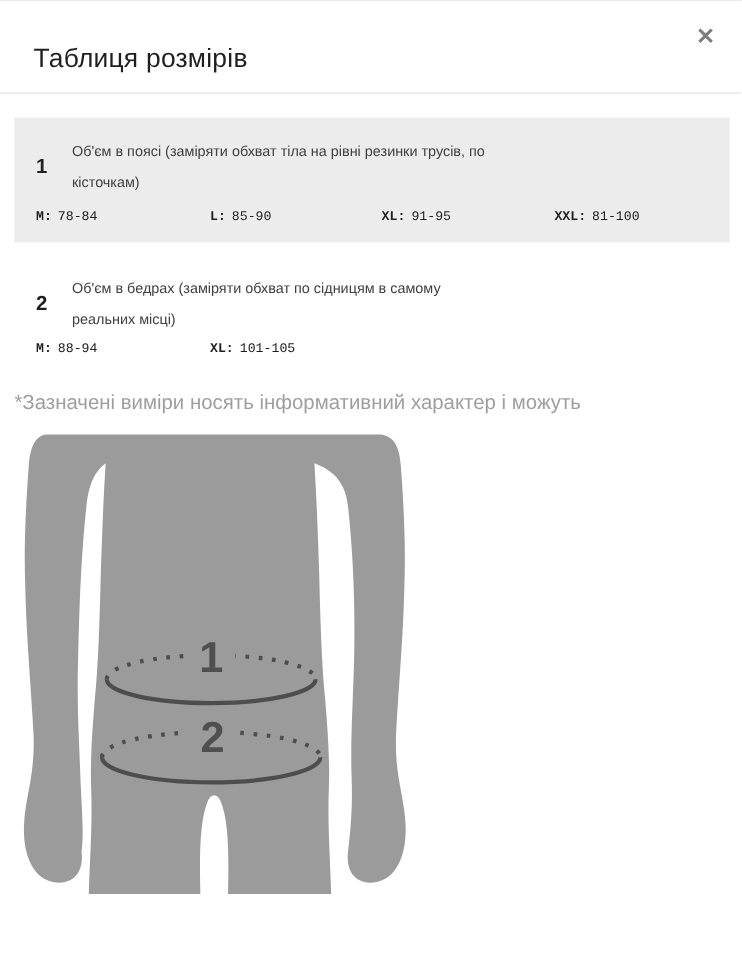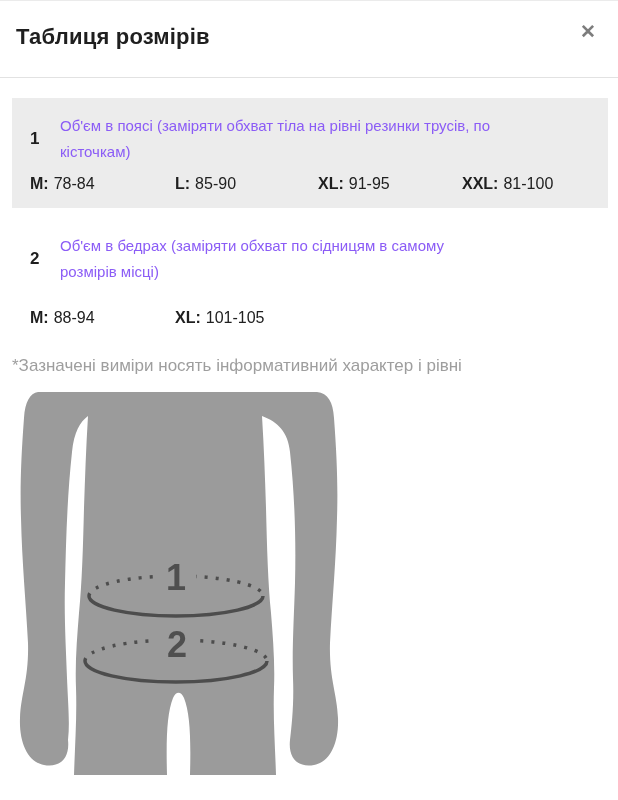--- a/index.html
+++ b/index.html
@@ -12,42 +12,42 @@
     border-top:1px solid #ebebeb;
     box-sizing:border-box;
   }
   .header {
     display:flex; align-items:flex-start; justify-content:space-between;
     padding:19px 18px 0 12px;
     height:77px; box-sizing:border-box;
     border-bottom:1px solid #e2e2e2;
   }
   .title {
-    margin:4px; font-size:22px; font-weight:700; color:#1f1f1f;
+    margin:16px; font-size:22px; font-weight:400; color:#1f1f1f;
     letter-spacing:0.2px;
   }
   .close {
     background:none; border:none; padding:2px 4px; cursor:pointer;
     font-size:19px; font-weight:700; color:#7d7d7d; line-height:1;
   }
   .section {
     margin:20px 10px 0 12px;
     padding:15px 18px;
   }
   .section.highlighted { background:#ececec; }
   .section.plain { margin-top:13px; padding-top:12px; padding-bottom:10px; background:transparent; }
   .desc-row { display:flex; }
   .num {
     width:30px; font-size:17px; font-weight:700; color:#1f1f1f;
     display:flex; align-items:center; flex:0 0 30px;
   }
-  .desc { flex:1; font-size:15px; line-height:26px; color:#8b5cf6; }
+  .desc { flex:1; font-size:12px; line-height:26px; color:#404040; }
   .desc .line { display:block; }
-  .sizes { display:flex; margin-top:10px; font-size:16px; }
-  .section.plain .sizes { margin-top:24px;align-items:center; }
+  .sizes { display:flex; margin-top:10px; font-size:11px;font-family:Liberation Mono, monospace; }
+  .section.plain .sizes { margin-top:6px;align-items:center; }
   .size-item { width:145px; white-space:nowrap; }
   .size-item:nth-child(2) { width:143px; }
   .size-item:nth-child(3) { width:144px; }
   .size-item:last-child { width:auto; }
   .size-item b { font-weight:700; margin-right:5px; color:#1f1f1f; }
   .note {
     margin:16px 20px 0 12px;
     font-size:17px; line-height:25px; color:#9e9e9e;
   }
   .note .line { display:block; }
@@ -88,35 +88,35 @@
         <b>XXL:</b><span>81-100</span>
       </div>
     </div>
   </div>
 
   <div class="section plain">
     <div class="desc-row">
       <div class="num">2</div>
       <div class="desc">
         <span class="line">Об'єм в бедрах (заміряти обхват по сідницям в самому</span>
-        <span class="line">розмірів місці)</span>
+        <span class="line">реальних місці)</span>
       </div>
     </div>
     <div class="sizes">
       <div class="size-item">
         <b>M:</b><span>88-94</span>
       </div>
       <div class="size-item">
         <b>XL:</b><span>101-105</span>
       </div>
     </div>
   </div>
 
   <p class="note">
-    <span class="line">*Зазначені виміри носять інформативний характер і рівні</span>
+    <span class="line">*Зазначені виміри носять інформативний характер і можуть</span>
   </p>
 
   <div class="figure">
     <svg width="338" height="390" viewBox="0 0 338 390" xmlns="http://www.w3.org/2000/svg">
 
       <path fill="#9b9b9b" d="
         M 28,4
         L 307,4
         C 318,5 323,14 324,30
         C 327,70 328,100 327,130

